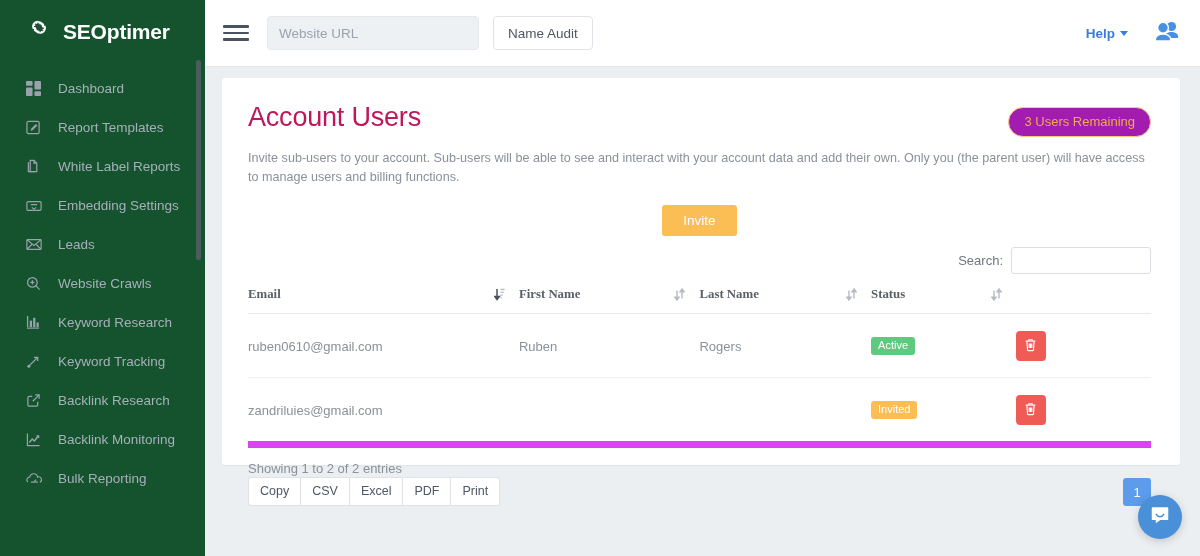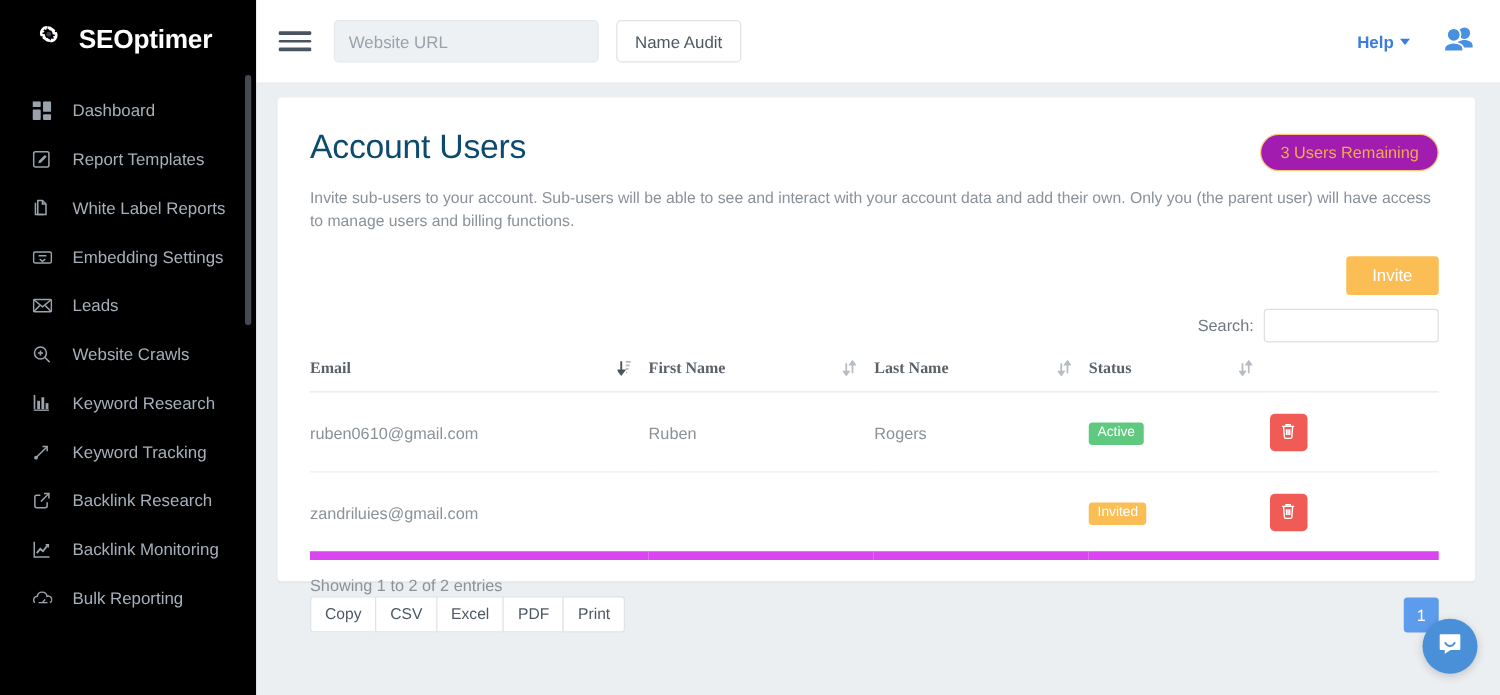--- a/index.html
+++ b/index.html
@@ -14,21 +14,21 @@
     width: 1200px; height: 556px;
     background: #eceff1;
     overflow: hidden;
   }
 
   
   .sidebar {
     position: absolute;
     left: 0; top: 0;
     width: 205px; height: 556px;
-    background: #000000;
+    background: #14532d;
     overflow: hidden;
   }
   .brand {
     display: flex;
     align-items: center;
     gap: 9px;
     height: 64px;
     padding-left: 24px;
   }
   .brand-mark { width: 30px; height: 30px; flex: 0 0 30px; }
@@ -150,21 +150,21 @@
     border-radius: 3px;
     width: 958px;
     height: 387px;
     padding: 24px 29px 0 26px;
     position: relative;
     box-shadow: 0 1px 1px rgba(0,0,0,.04);
   }
   .card-head { display: flex; align-items: flex-start; }
   .page-title {
     font-size: 27px;
-    color: #0c4a6e;
+    color: #be185d;
     font-weight: normal;
     letter-spacing: -0.2px;
   }
   .pill {
     margin-left: auto;
     margin-top: 5px;
     border: 1px solid #f7c77f;
     color: #f0ab4b;
     border-radius: 20px;
     padding: 6px 15px 7px;
@@ -174,21 +174,21 @@
     white-space: nowrap;
   }
   .lede {
     margin-top: 12px;
     font-size: 12.6px;
     line-height: 19px;
     color: #8a9199;
     max-width: 905px;
   }
 
-  .action-row { margin-top: 18px; display: flex; justify-content: flex-end; }
+  .action-row { margin-top: 18px; display: flex; justify-content: center; }
   .invite-btn {
     background: #fbbe54;
     color: #ffffff;
     border: none;
     border-radius: 3px;
     font-family: "Liberation Sans", sans-serif;
     font-size: 13.5px;
     padding: 8px 21px;
     cursor: pointer;
   }

